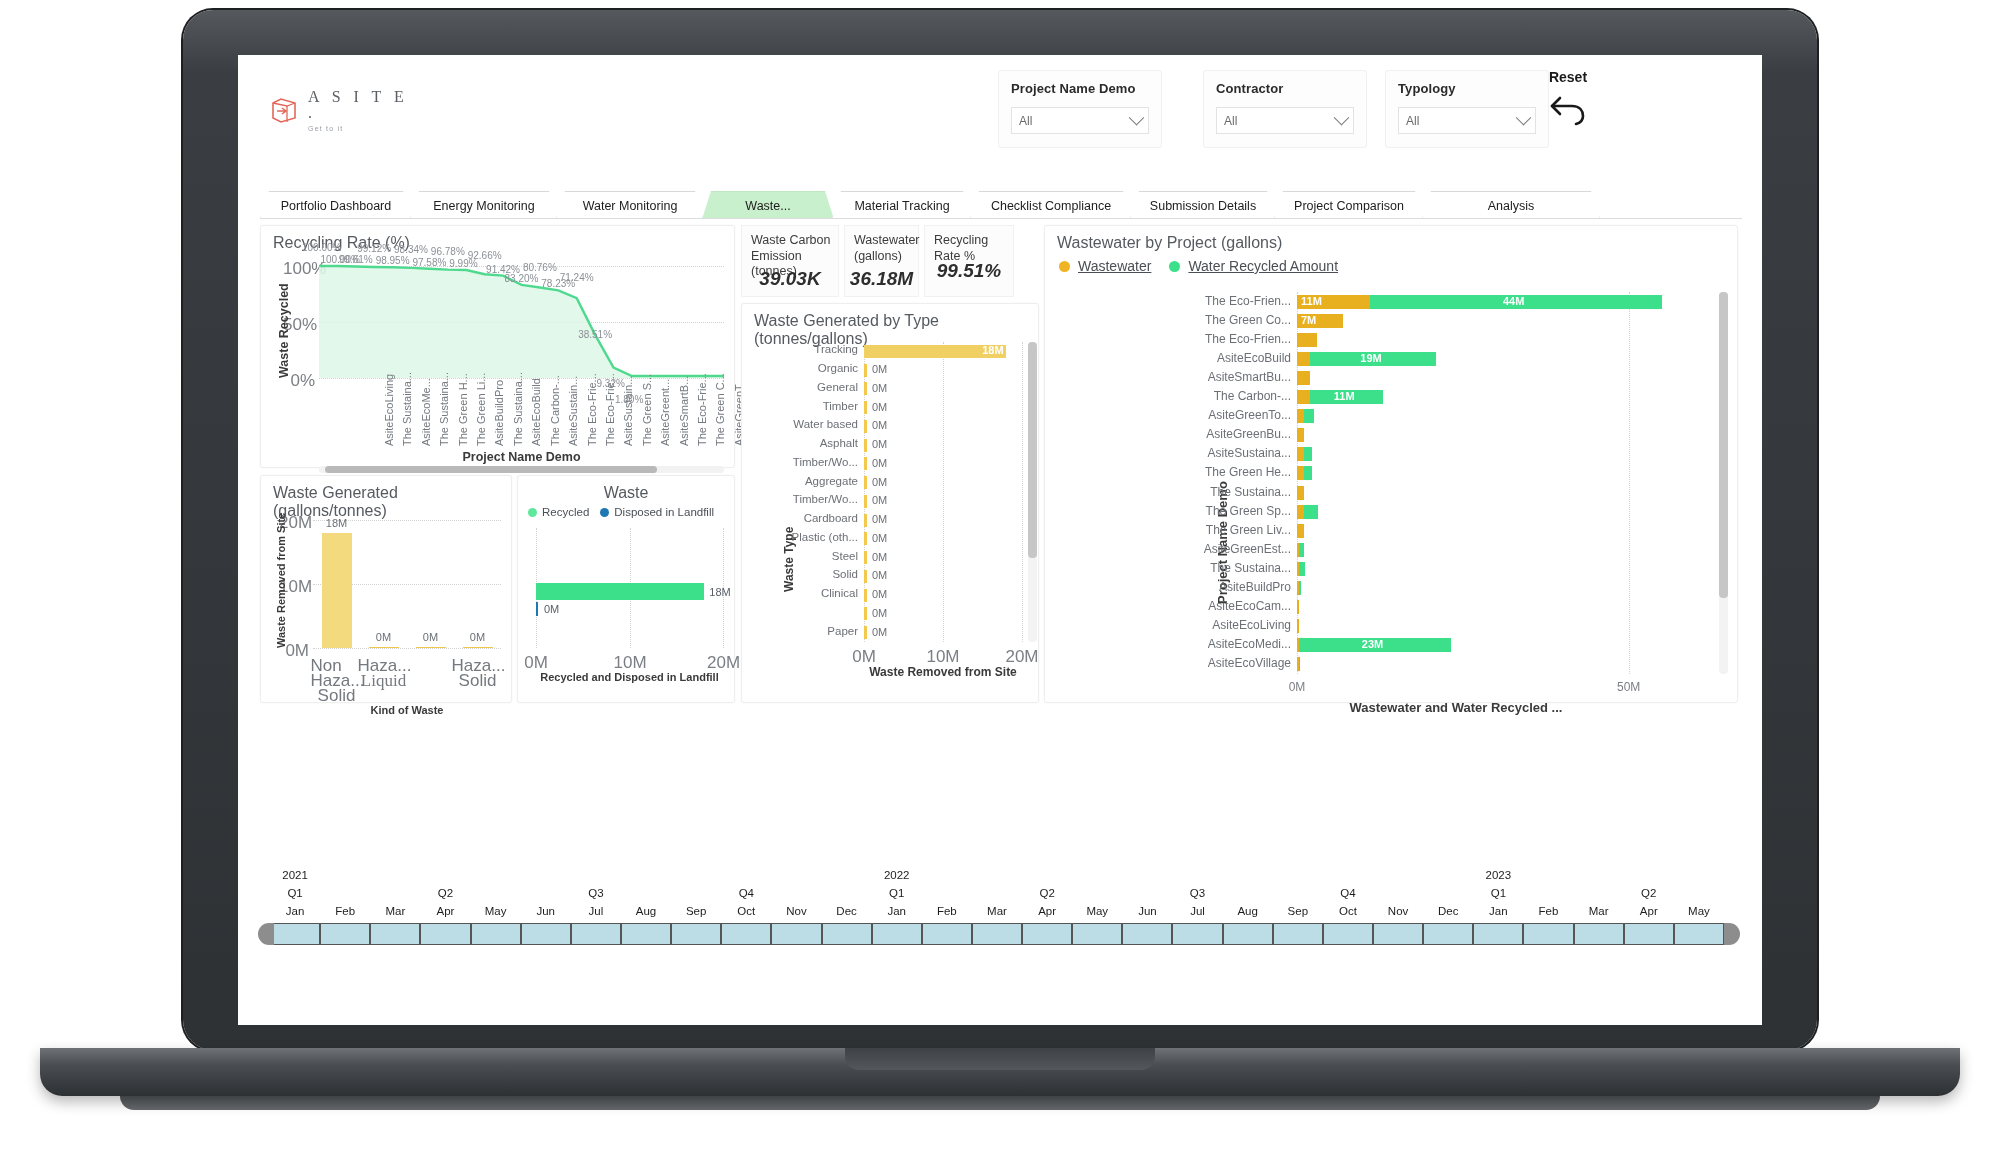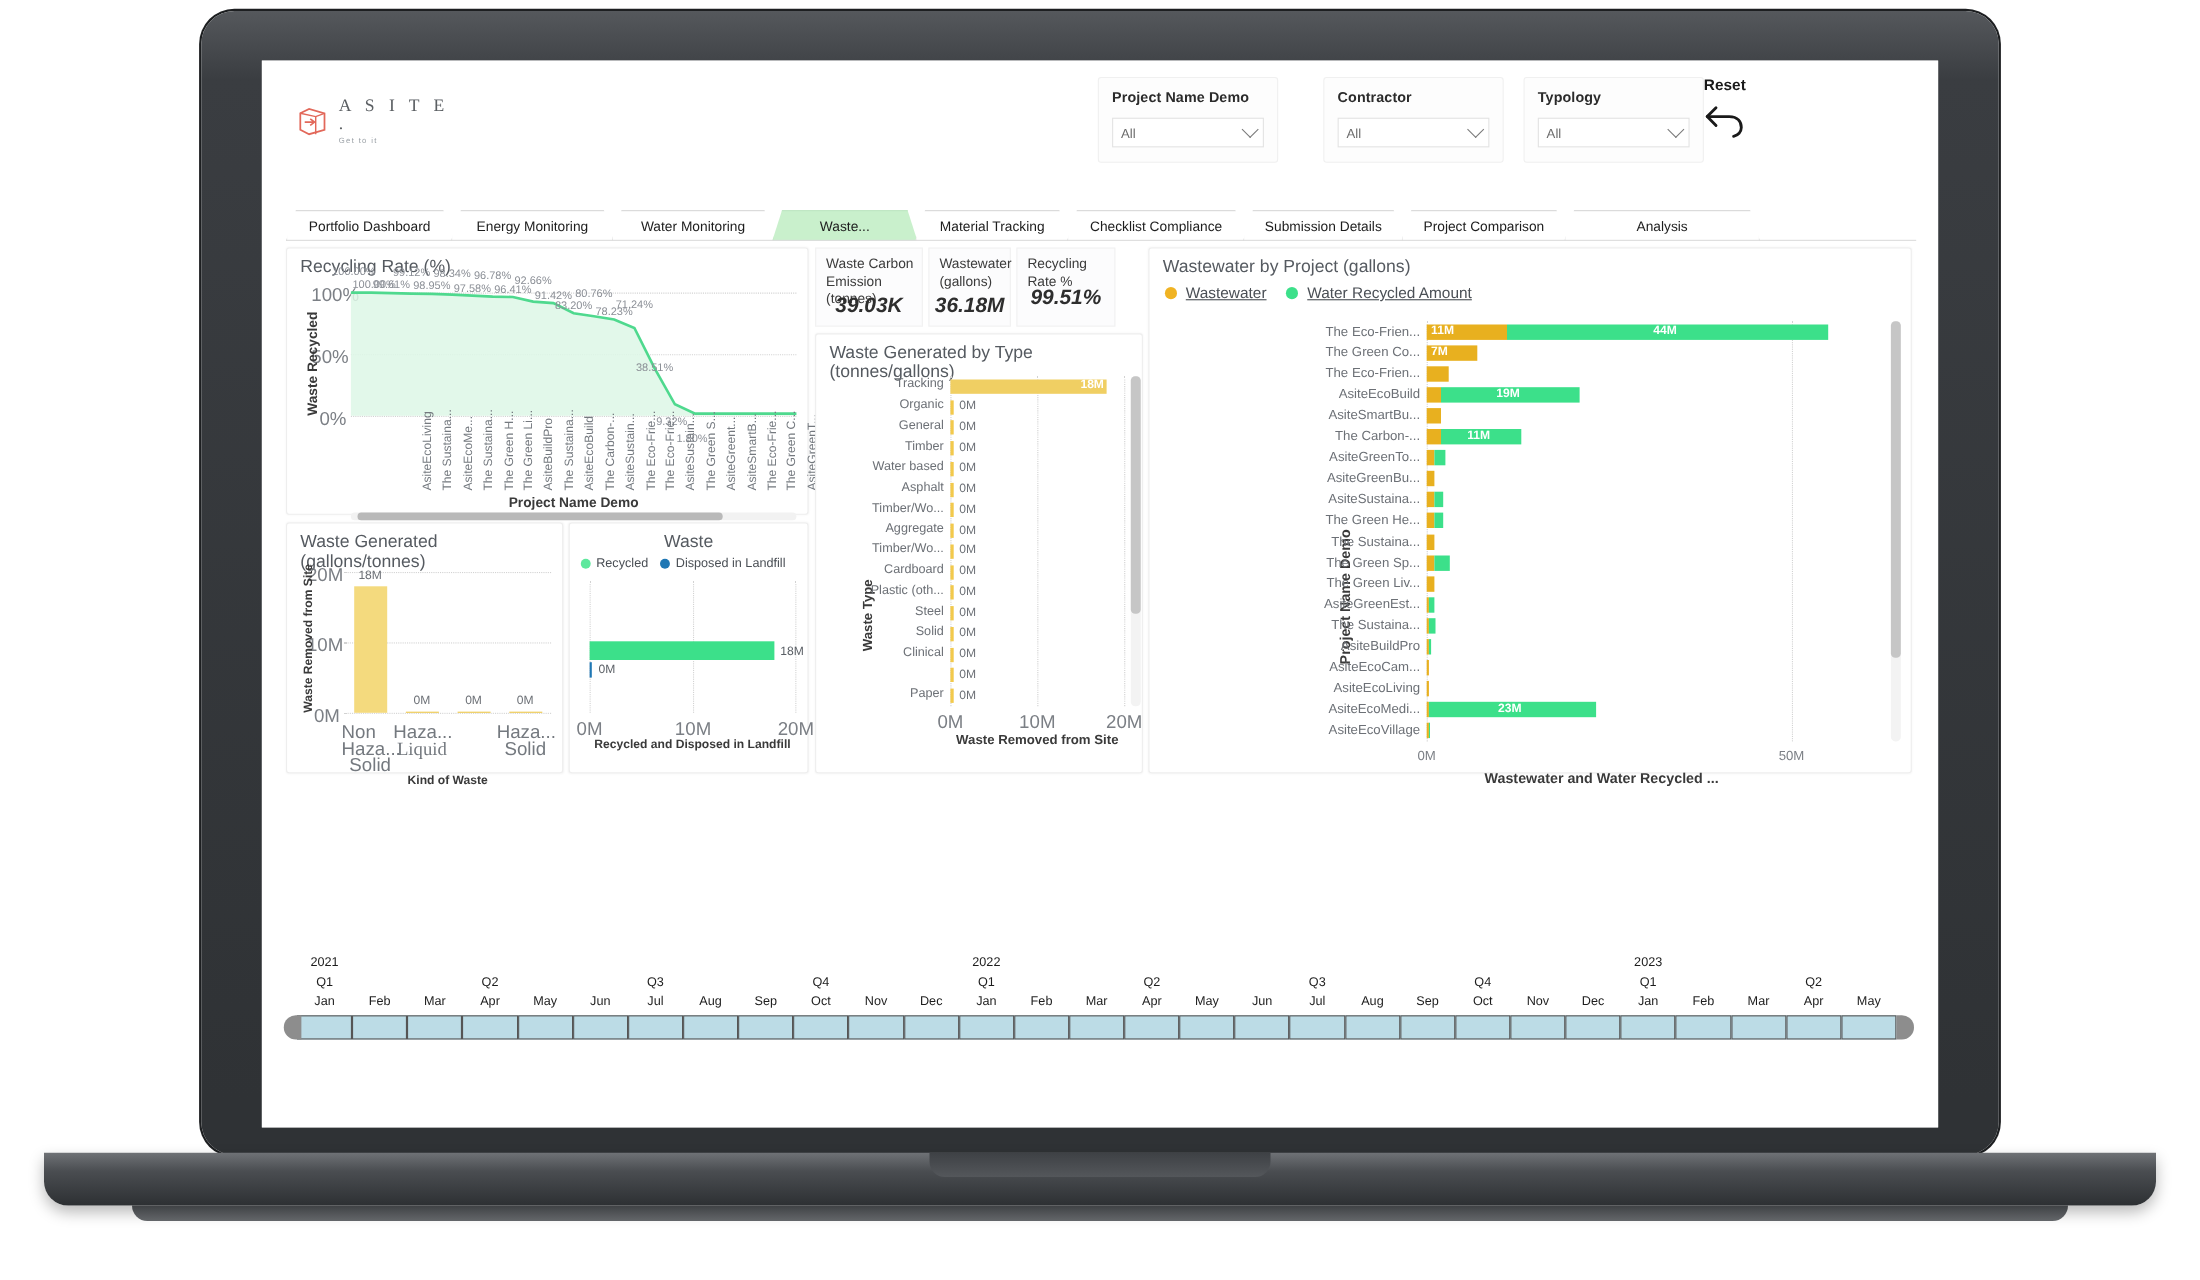--- a/index.html
+++ b/index.html
@@ -220,21 +220,21 @@
               <path d="M 58 40 L 76.4090909090909 40 L 94.81818181818181 40.436800000000005 L 113.22727272727272 40.98559999999999 L 131.63636363636363 41.17599999999999 L 150.04545454545456 41.85919999999999 L 168.45454545454544 42.71039999999999 L 186.86363636363637 43.60640000000001 L 205.27272727272728 44.02080000000001 L 223.6818181818182 48.2208 L 242.0909090909091 49.6096 L 260.5 58.81599999999999 L 278.9090909090909 61.548799999999986 L 297.31818181818187 64.3824 L 315.72727272727275 72.2112 L 334.1363636363636 108.8688 L 352.54545454545456 141.5616 L 370.95454545454544 149.984 L 389.3636363636364 149.984 L 407.77272727272725 149.984 L 426.1818181818182 149.984 L 444.5909090909091 149.984 L 463 149.984 " fill="none" stroke="#4fd98e" stroke-width="2.4"></path>
             </svg>
             <div class="dlabel" style="left:41px; top:16px;">100.00%</div>
             <div class="dlabel" style="left:59.40909090909091px; top:28px;">100.00%</div>
             <div class="dlabel" style="left:77.81818181818181px; top:28.436800000000005px;">99.61%</div>
             <div class="dlabel" style="left:96.22727272727272px; top:16.98559999999999px;">99.12%</div>
             <div class="dlabel" style="left:114.63636363636363px; top:29.175999999999988px;">98.95%</div>
             <div class="dlabel" style="left:133.04545454545456px; top:17.859199999999987px;">98.34%</div>
             <div class="dlabel" style="left:151.45454545454544px; top:30.710399999999993px;">97.58%</div>
             <div class="dlabel" style="left:169.86363636363637px; top:19.606400000000008px;">96.78%</div>
-            <div class="dlabel" style="left:188.27272727272728px; top:32.02080000000001px;">96.41%</div>
+            <div class="dlabel" style="left:188.27272727272728px; top:32.02080000000001px;">9.99%</div>
             <div class="dlabel" style="left:206.6818181818182px; top:24.220799999999997px;">92.66%</div>
             <div class="dlabel" style="left:225.0909090909091px; top:37.6096px;">91.42%</div>
             <div class="dlabel" style="left:243.5px; top:46.81599999999999px;">83.20%</div>
             <div class="dlabel" style="left:261.9090909090909px; top:35.548799999999986px;">80.76%</div>
             <div class="dlabel" style="left:280.31818181818187px; top:52.382400000000004px;">78.23%</div>
             <div class="dlabel" style="left:298.72727272727275px; top:46.211200000000005px;">71.24%</div>
             <div class="dlabel" style="left:317.1363636363636px; top:102.8688px;">38.51%</div>
             <div class="dlabel" style="left:335.54545454545456px; top:151.5616px;">9.32%</div>
             <div class="dlabel" style="left:353.95454545454544px; top:167.984px;">1.80%</div>
             <div class="vcat" style="left:62px; top:160px; width:60px;">AsiteEcoLiving</div>

